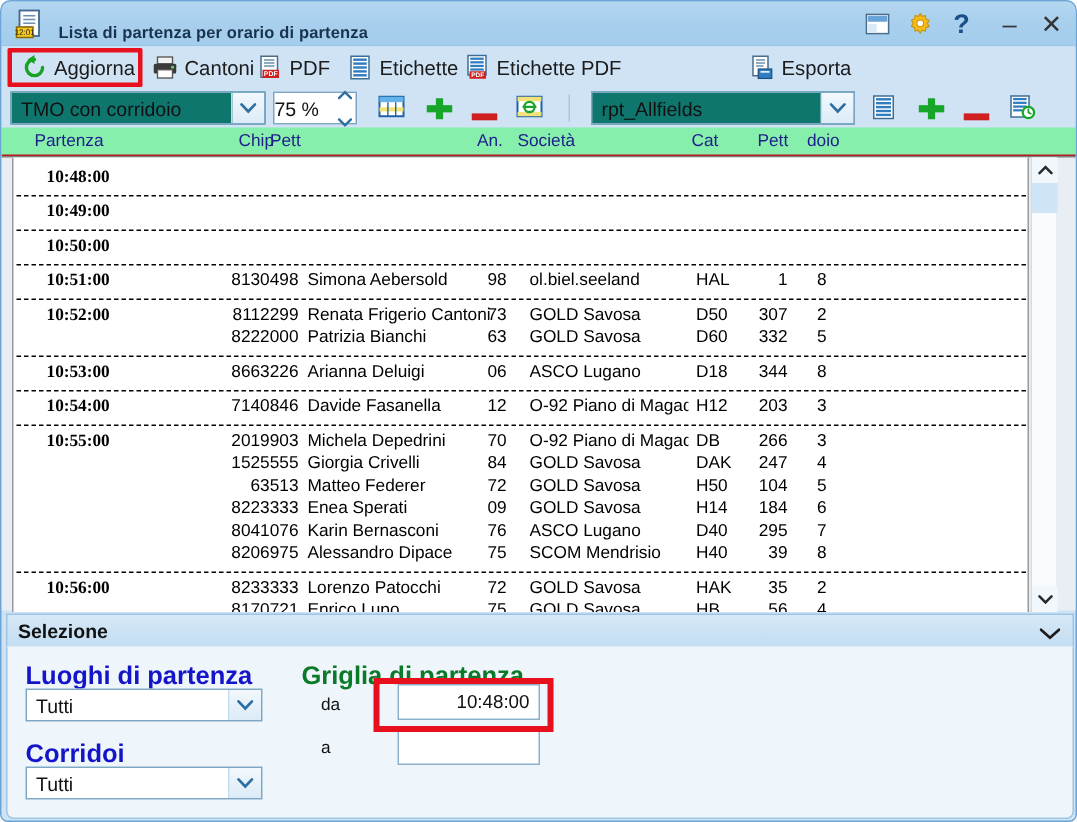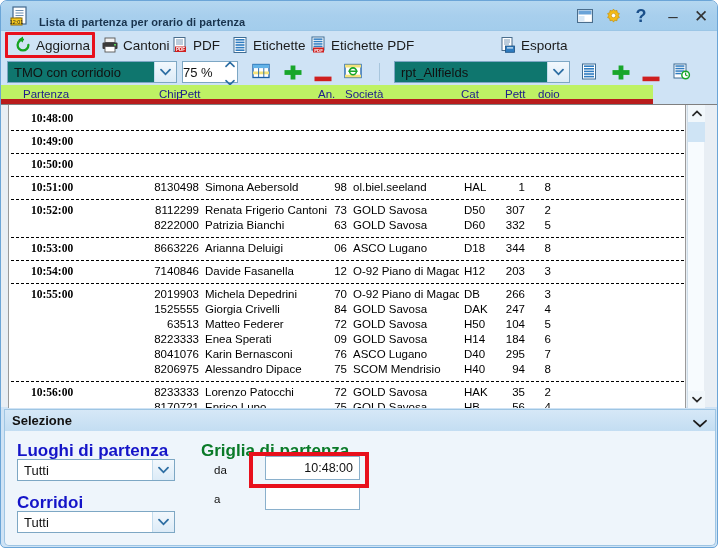--- a/index.html
+++ b/index.html
@@ -121,23 +121,23 @@
   .ticon { position: absolute; top: 4px; width: 18px; height: 18px; }
 
   .sep-v {
     position: absolute; top: 4px; width: 1px; height: 18px;
     background: #a8c6dd;
   }
 
   
   #colhdr {
     position: absolute; left: 0; top: 84px;
-    width: 652px; height: 19px;
-    background: #bef264;
-    border-bottom: 5px solid #b91c1c;
+    width: 718px; height: 19px;
+    background: #86efac;
+    border-bottom: 1px solid #b91c1c;
   }
   #colhdr span {
     position: absolute; top: 3px;
     font-size: 11.5px; color: #20208a;
     white-space: nowrap;
   }
 
   
   #gridwrap {
     position: absolute; left: 0; top: 103px;
@@ -158,21 +158,21 @@
   .grp { position: relative; width: 678px; }
   .grp.sep-top::before {
     content: ""; position: absolute; left: 2px; right: 3px; top: 0;
     height: 0; border-top: 1px dashed #000;
   }
   .rowline { position: relative; height: 15px; }
   .cell { position: absolute; top: 1px; font-size: 11.5px; color: #000; white-space: nowrap; }
   .c-time  { left: 22px;  font-weight: bold; font-family: "Liberation Serif", serif; font-size: 11.5px; }
   .c-chip  { left: 130px; width: 60px; text-align: right; }
   .c-name  { left: 196px; }
-  .c-an    { left: 316px; width: 22px; text-align: right; }
+  .c-an    { left: 316px; width: 22px; }
   .c-soc   { left: 344px; width: 106px; overflow: hidden; }
   .c-cat   { left: 455px; }
   .c-pett  { left: 488px; width: 28px; text-align: right; }
   .c-doio  { left: 528px; width: 14px; text-align: right; }
 
   
   #vscroll {
     position: absolute; left: 686px; top: 0px;
     width: 17px; height: 303px;
     background: #f7fbfe;
@@ -636,21 +636,21 @@
               <span class="cell c-cat">D40</span>
               <span class="cell c-pett">295</span>
               <span class="cell c-doio">7</span>
             </div>
             <div class="rowline">
               <span class="cell c-chip">8206975</span>
               <span class="cell c-name">Alessandro Dipace</span>
               <span class="cell c-an">75</span>
               <span class="cell c-soc">SCOM Mendrisio</span>
               <span class="cell c-cat">H40</span>
-              <span class="cell c-pett">94</span>
+              <span class="cell c-pett">39</span>
               <span class="cell c-doio">8</span>
             </div>
             <div style="height: 4px;"></div>
           </div>
           <div class="grp sep-top">
             <div style="height: 4px;"></div>
             <div class="rowline">
               <span class="cell c-time">10:56:00</span>
               <span class="cell c-chip">8233333</span>
               <span class="cell c-name">Lorenzo Patocchi</span>

